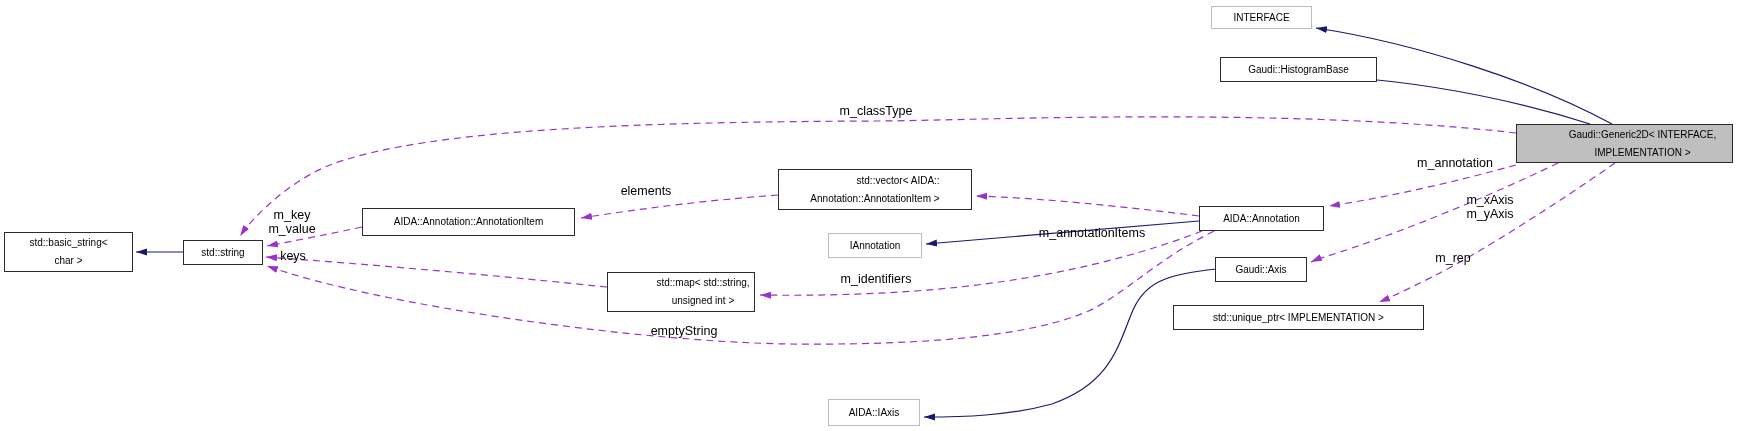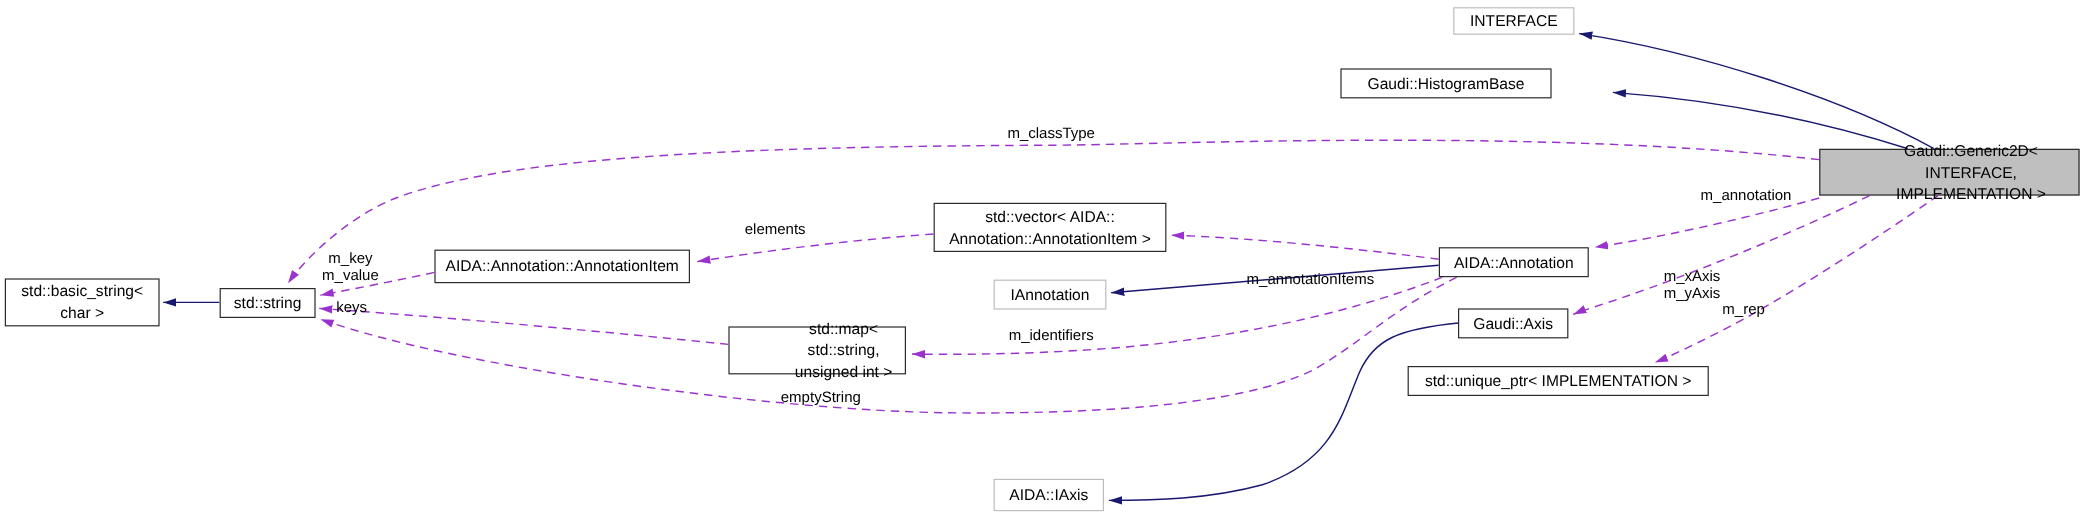--- a/index.html
+++ b/index.html
@@ -28,21 +28,21 @@
   .arrow-dashed { fill: var(--usage-edge); }
   .node {
     position: absolute;
     box-sizing: border-box;
     display: flex;
     align-items: center;
     justify-content: center;
     background: var(--node-fill);
     border: 1.4px solid var(--node-border);
     color: var(--text);
-    font-size: 13px;
+    font-size: 10px;
     line-height: 18px;
     text-align: center;
   }
   .node > span { white-space: pre-line; padding: 0 4px; }
   .node.external { border-color: var(--external-node-border); }
   .node.selected { background: var(--selected-node-fill); padding-left: 36px; }
   .edge-label {
     position: absolute;
     transform: translate(-50%, -50%);
     color: var(--text);
@@ -82,30 +82,30 @@
     <path class="edge-dashed" marker-end="url(#arrow-purple)" d="M 362,227 C 330,234 298,240 267,246"></path>
     <path class="edge-dashed" marker-end="url(#arrow-purple)" d="M 607,287 C 500,276 380,265 266,257"></path>
     <path class="edge-dashed" marker-end="url(#arrow-purple)" d="M 1214,231 C 1160,258 1135,285 1095,308 C 1030,340 900,345 790,344 C 640,342 380,306 267,266"></path>
     <path class="edge-dashed" marker-end="url(#arrow-purple)" d="M 1202,231 C 1120,263 1030,280 950,288 C 890,294 820,296 760,295"></path>
   </svg>
 
   <div class="node external" style="left:1211px; top:6px; width:101px; height:23px;">
     <span>INTERFACE</span>
   </div>
 
-  <div class="node" style="left:1117px; top:57px; width:176px; height:25px;">
+  <div class="node" style="left:1220px; top:57px; width:157px; height:25px;">
     <span>Gaudi::HistogramBase</span>
   </div>
 
   <div class="node selected" style="left:1516px; top:124px; width:217px; height:39px;">
     <span>Gaudi::Generic2D&lt; INTERFACE,
 IMPLEMENTATION &gt;</span>
   </div>
 
-  <div class="node" style="left:778px; top:169px; width:194px; height:41px;">
+  <div class="node" style="left:778px; top:169px; width:194px; height:41px;text-align:right;">
     <span>std::vector&lt; AIDA::
 Annotation::AnnotationItem &gt;</span>
   </div>
 
   <div class="node" style="left:362px; top:208px; width:213px; height:28px;">
     <span>AIDA::Annotation::AnnotationItem</span>
   </div>
 
   <div class="node" style="left:183px; top:240px; width:80px; height:25px;justify-content:center;">
     <span>std::string</span>
@@ -138,21 +138,21 @@
   </div>
 
   <div class="node external" style="left:828px; top:399px; width:92px; height:27px;">
     <span>AIDA::IAxis</span>
   </div>
 
   <div class="edge-label" style="left:876px; top:111px;">m_classType</div>
   <div class="edge-label" style="left:646px; top:191px;">elements</div>
   <div class="edge-label" style="left:1092px; top:191px;margin-top:42px;">m_annotationItems</div>
   <div class="edge-label" style="left:1455px; top:163px;">m_annotation</div>
-  <div class="edge-label" style="left:1410px; top:207px;margin-top:30px;">m_xAxis
+  <div class="edge-label" style="left:1490px; top:207px;">m_xAxis
 m_yAxis</div>
   <div class="edge-label" style="left:1453px; top:258px;">m_rep</div>
   <div class="edge-label" style="left:292px; top:222px;">m_key
 m_value</div>
   <div class="edge-label" style="left:293px; top:256px;">keys</div>
   <div class="edge-label" style="left:876px; top:279px;">m_identifiers</div>
   <div class="edge-label" style="left:684px; top:331px;">emptyString</div>
 
 </div>
 

